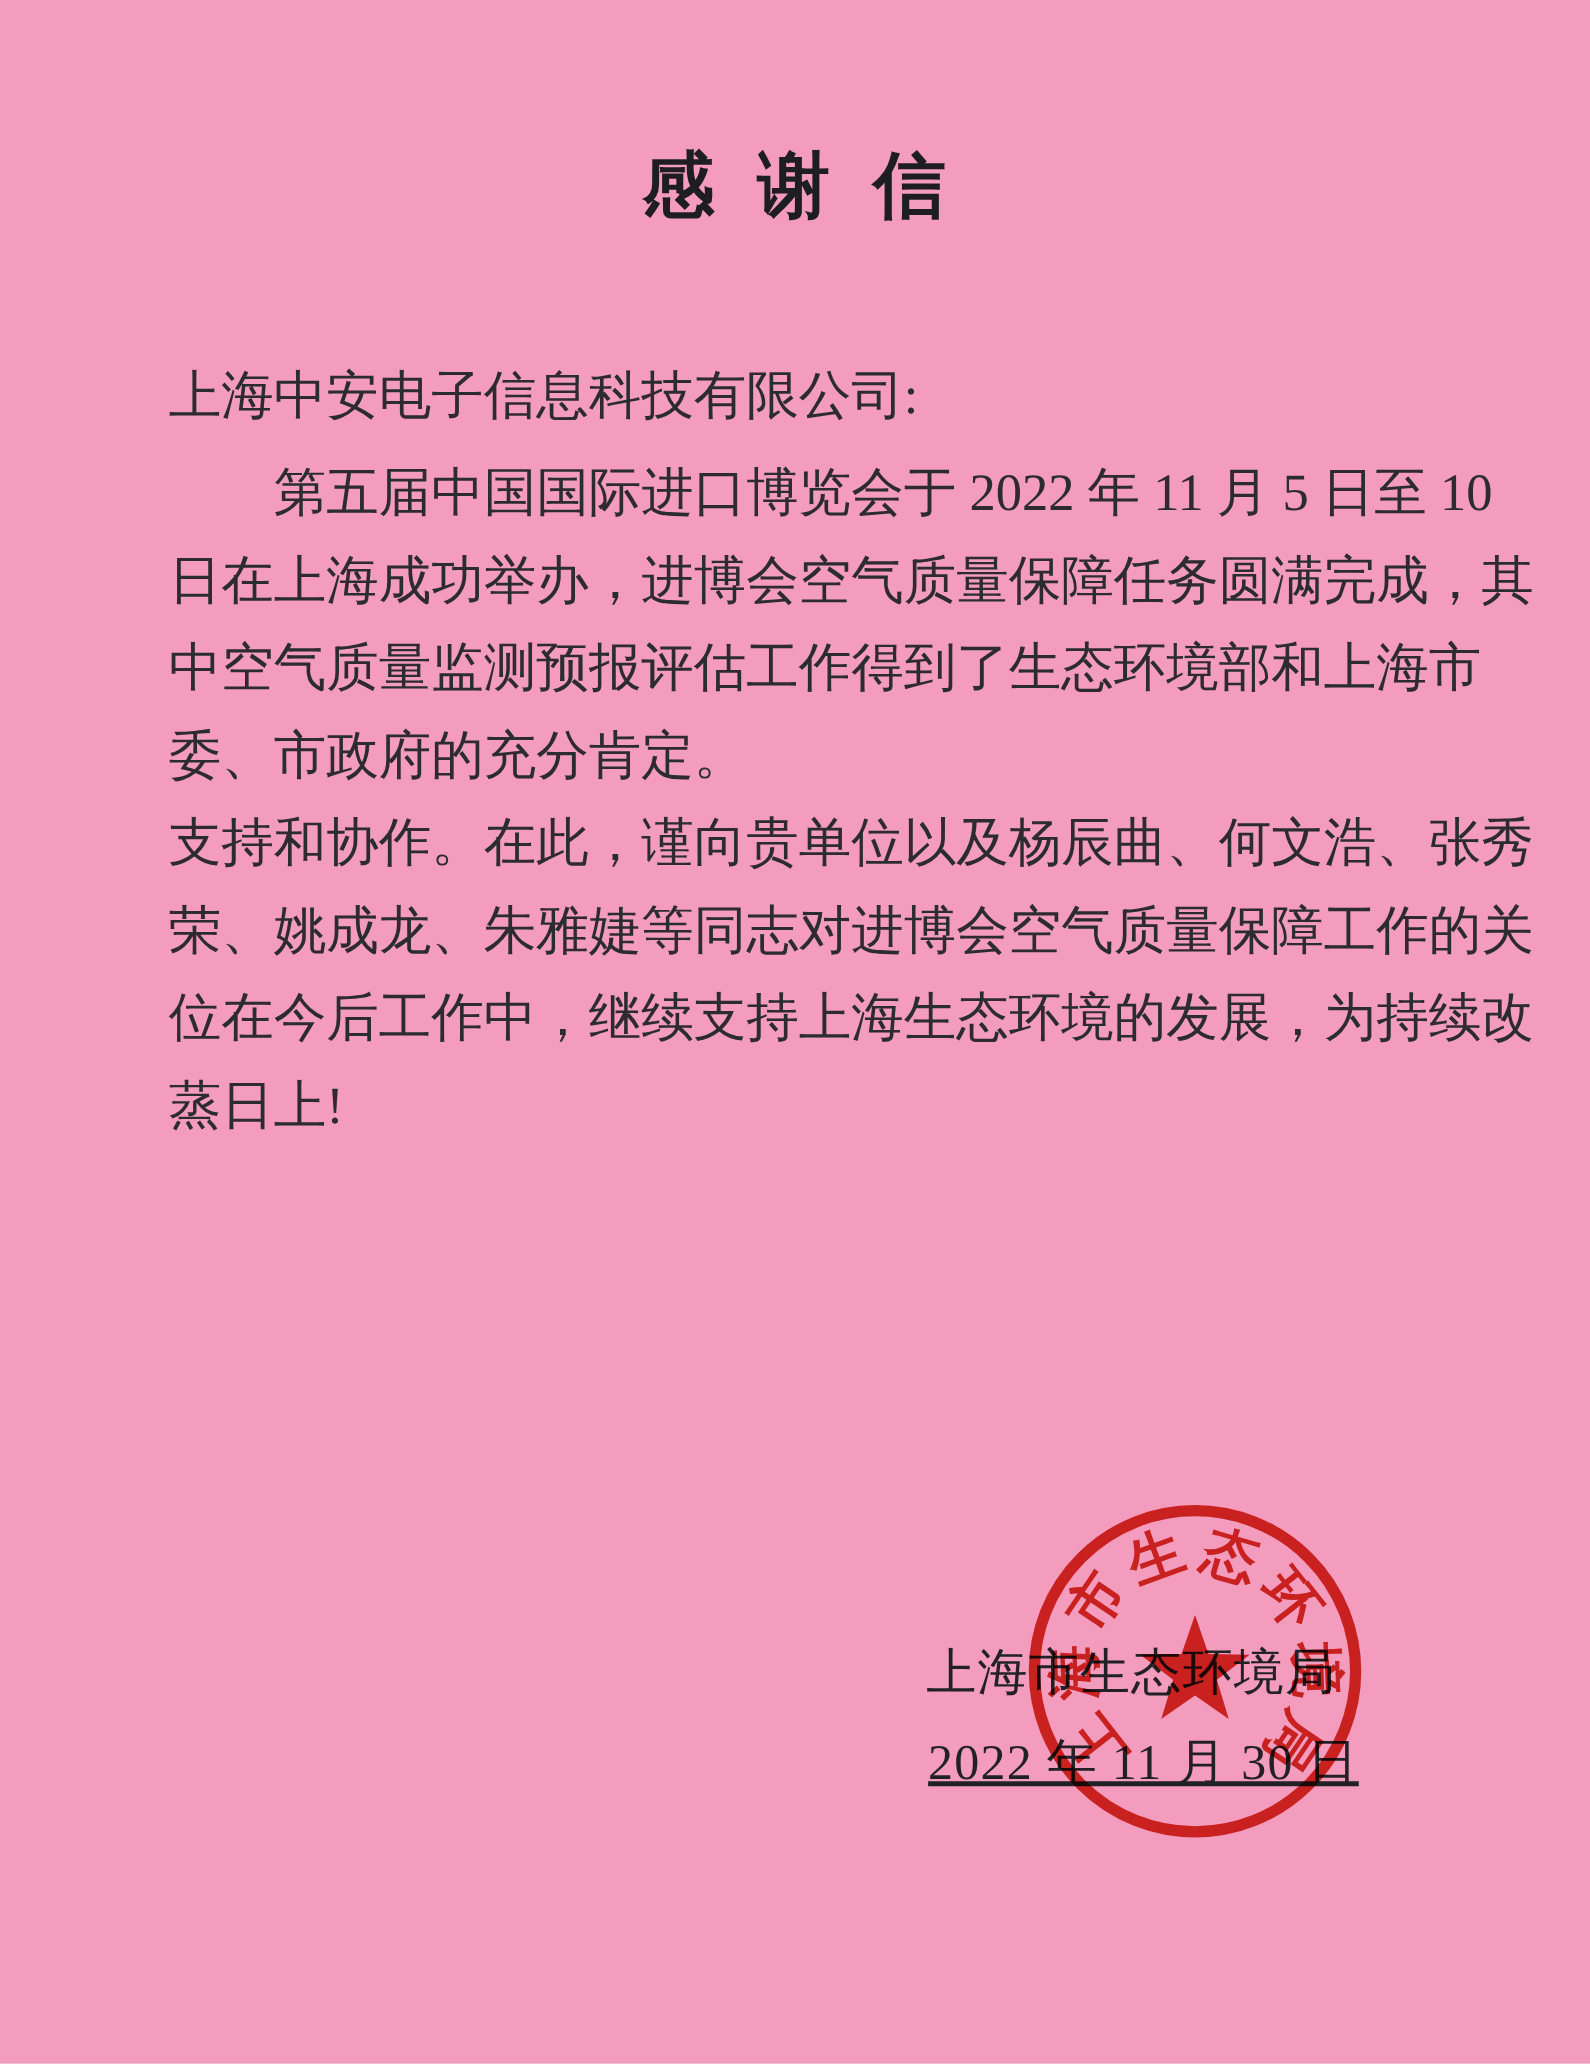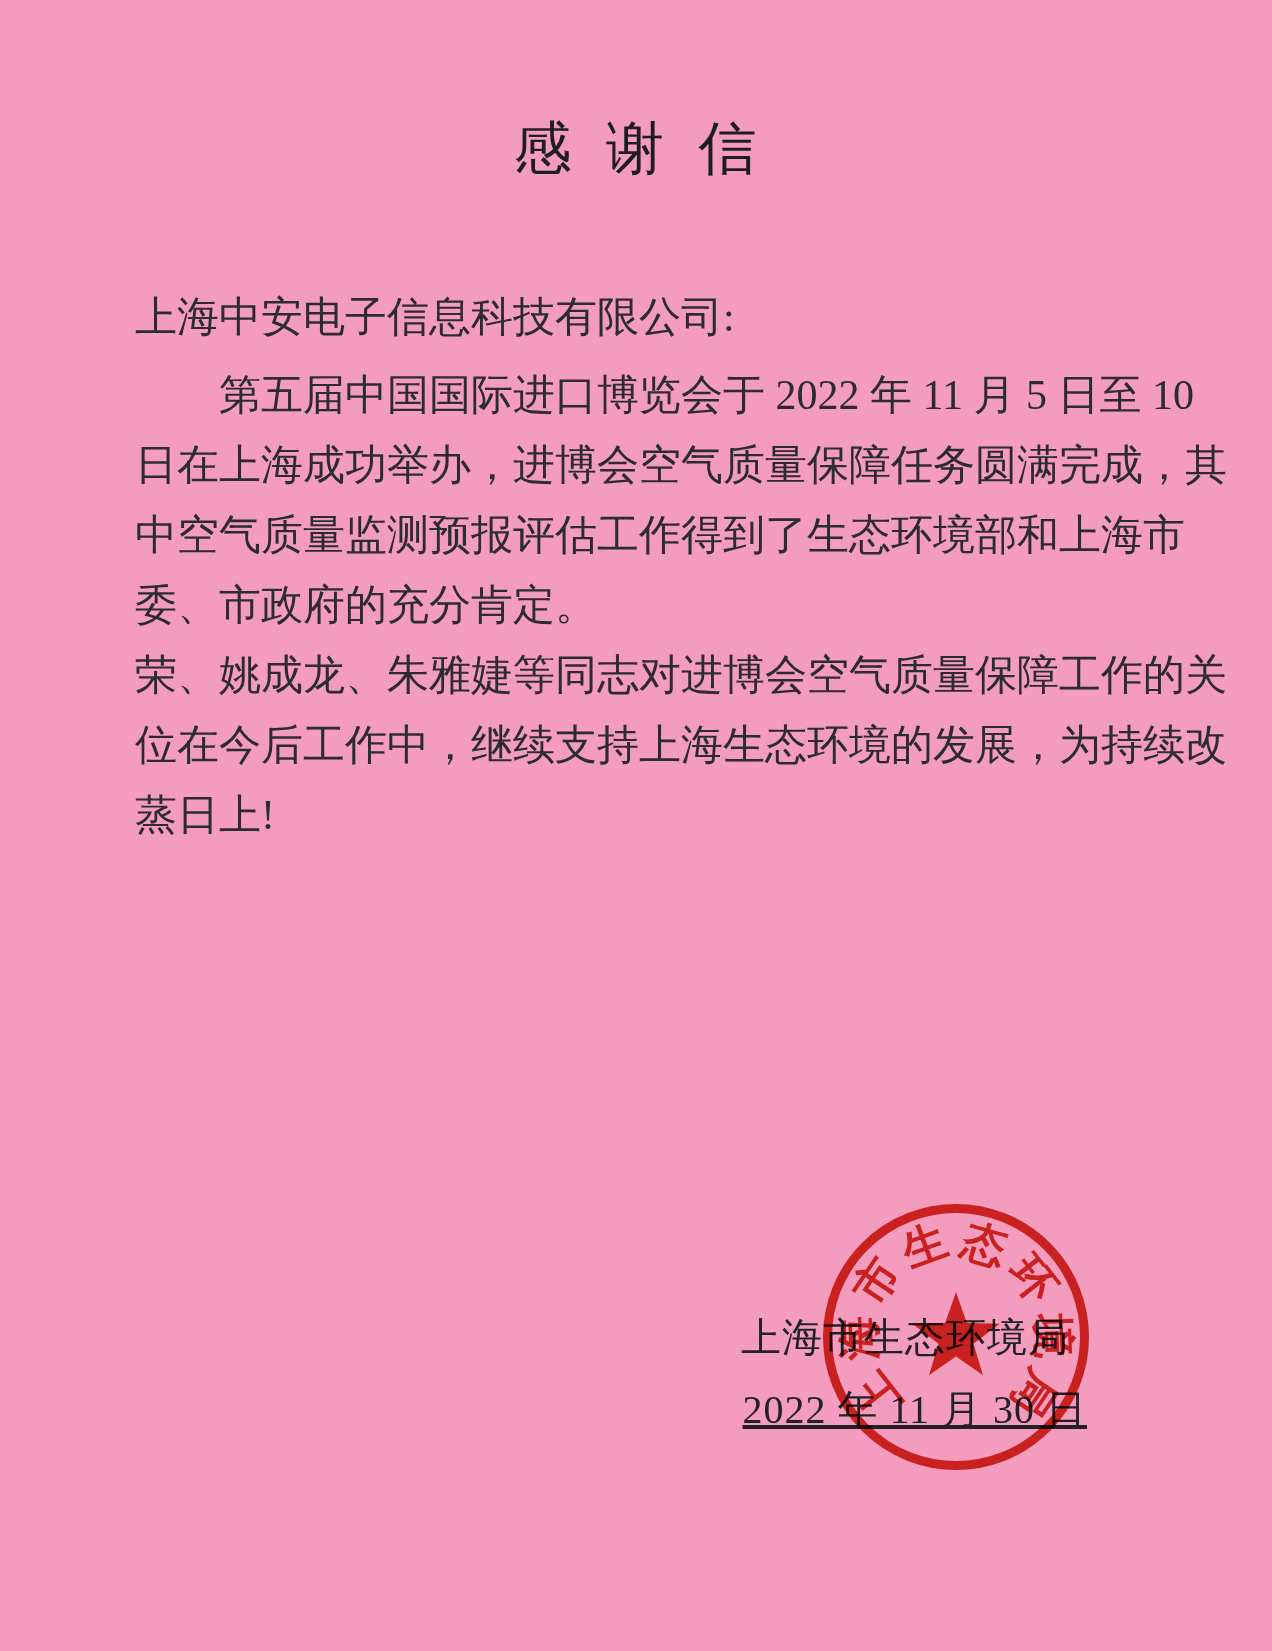--- a/index.html
+++ b/index.html
@@ -8,21 +8,21 @@
     position:relative;
     width:1272px;height:1651px;
     background:#f49cbe;
     overflow:hidden;
     font-family:"Liberation Serif","DejaVu Serif",serif;
     color:#2b2b30;
   }
   .title{
     position:absolute;top:110px;left:0;width:100%;
     text-align:center;
-    font-size:58px;font-weight:400;
+    font-size:58px;font-weight:700;
     word-spacing:16px;letter-spacing:2px;
     color:#1d1d22;
   }
   .letter-body{
     position:absolute;left:135px;right:120px;top:282px;
     font-size:42px;line-height:70px;
   }
   .salutation{margin-bottom:8px;}
   .line{white-space:nowrap;}
   .line.indent{text-indent:84px;}
@@ -67,20 +67,21 @@
     <div class="salutation line">上海中安电子信息科技有限公司:</div>
 
     <div>
       <div class="line indent">第五届中国国际进口博览会于 2022 年 11 月 5 日至 10</div>
       <div class="line">日在上海成功举办，进博会空气质量保障任务圆满完成，其</div>
       <div class="line">中空气质量监测预报评估工作得到了生态环境部和上海市</div>
       <div class="line">委、市政府的充分肯定。</div>
     </div>
 
     <div>
+      <div class="line">支持和协作。在此，谨向贵单位以及杨辰曲、何文浩、张秀</div>
       <div class="line">荣、姚成龙、朱雅婕等同志对进博会空气质量保障工作的关</div>
       <div class="line">位在今后工作中，继续支持上海生态环境的发展，为持续改</div>
       <div class="line">蒸日上!</div>
     </div>
   </div>
 
   <div class="closing">
     <div class="org">上海市生态环境局</div>
     <div class="date">2022 年 11 月 30 日</div>
   </div>

